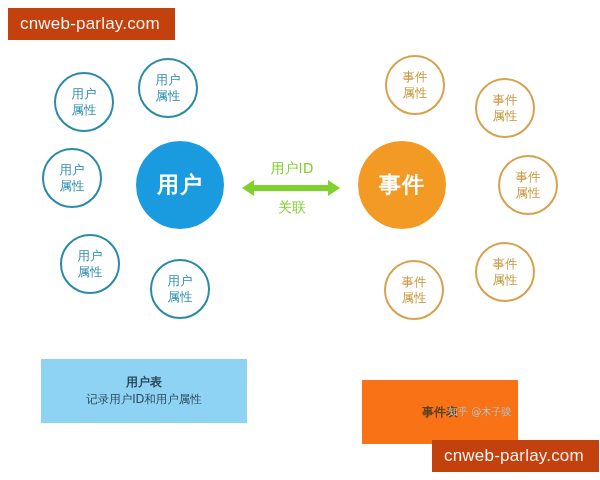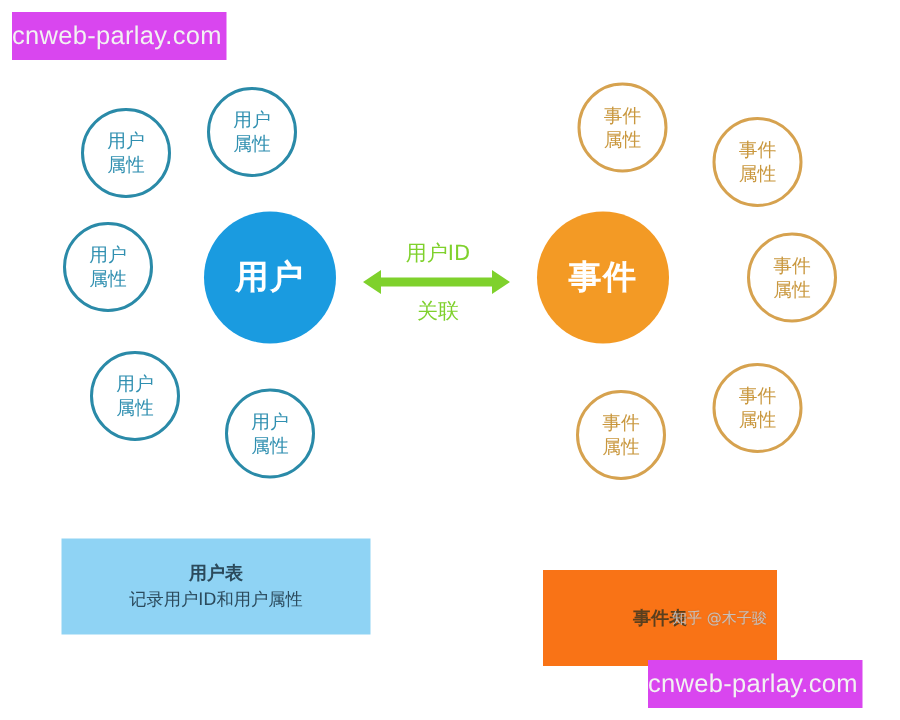--- a/index.html
+++ b/index.html
@@ -2,23 +2,23 @@
 <html><head>
 <meta charset="utf-8">
 <style>
   html, body { margin: 0; padding: 0; }
   body {
     width: 600px; height: 480px; position: relative; overflow: hidden;
     background: #ffffff;
     font-family: "DejaVu Sans", "Liberation Sans", sans-serif;
   }
   .watermark-badge {
-    position: absolute; background: #d946ef; color: #f2f2f2;
+    position: absolute; background: #c2410c; color: #f2f2f2;
     font-family: "Liberation Sans", "DejaVu Sans", sans-serif;
-    font-size: 17px; line-height: 32px; height: 32px; padding: 0 0;
+    font-size: 17px; line-height: 32px; height: 32px; padding: 0 12px;
     white-space: nowrap; letter-spacing: 0.2px;
   }
   #badge-top { left: 8px; top: 8px; width: 143px; }
   #badge-bottom { left: 432px; top: 440px; width: 143px; }
 
   .attr {
     position: absolute; width: 56px; height: 56px; border-radius: 50%;
     border: 2px solid; background: #fff;
     display: flex; flex-direction: column; align-items: center; justify-content: center;
     font-size: 12.5px; line-height: 16px; box-sizing: content-box;

